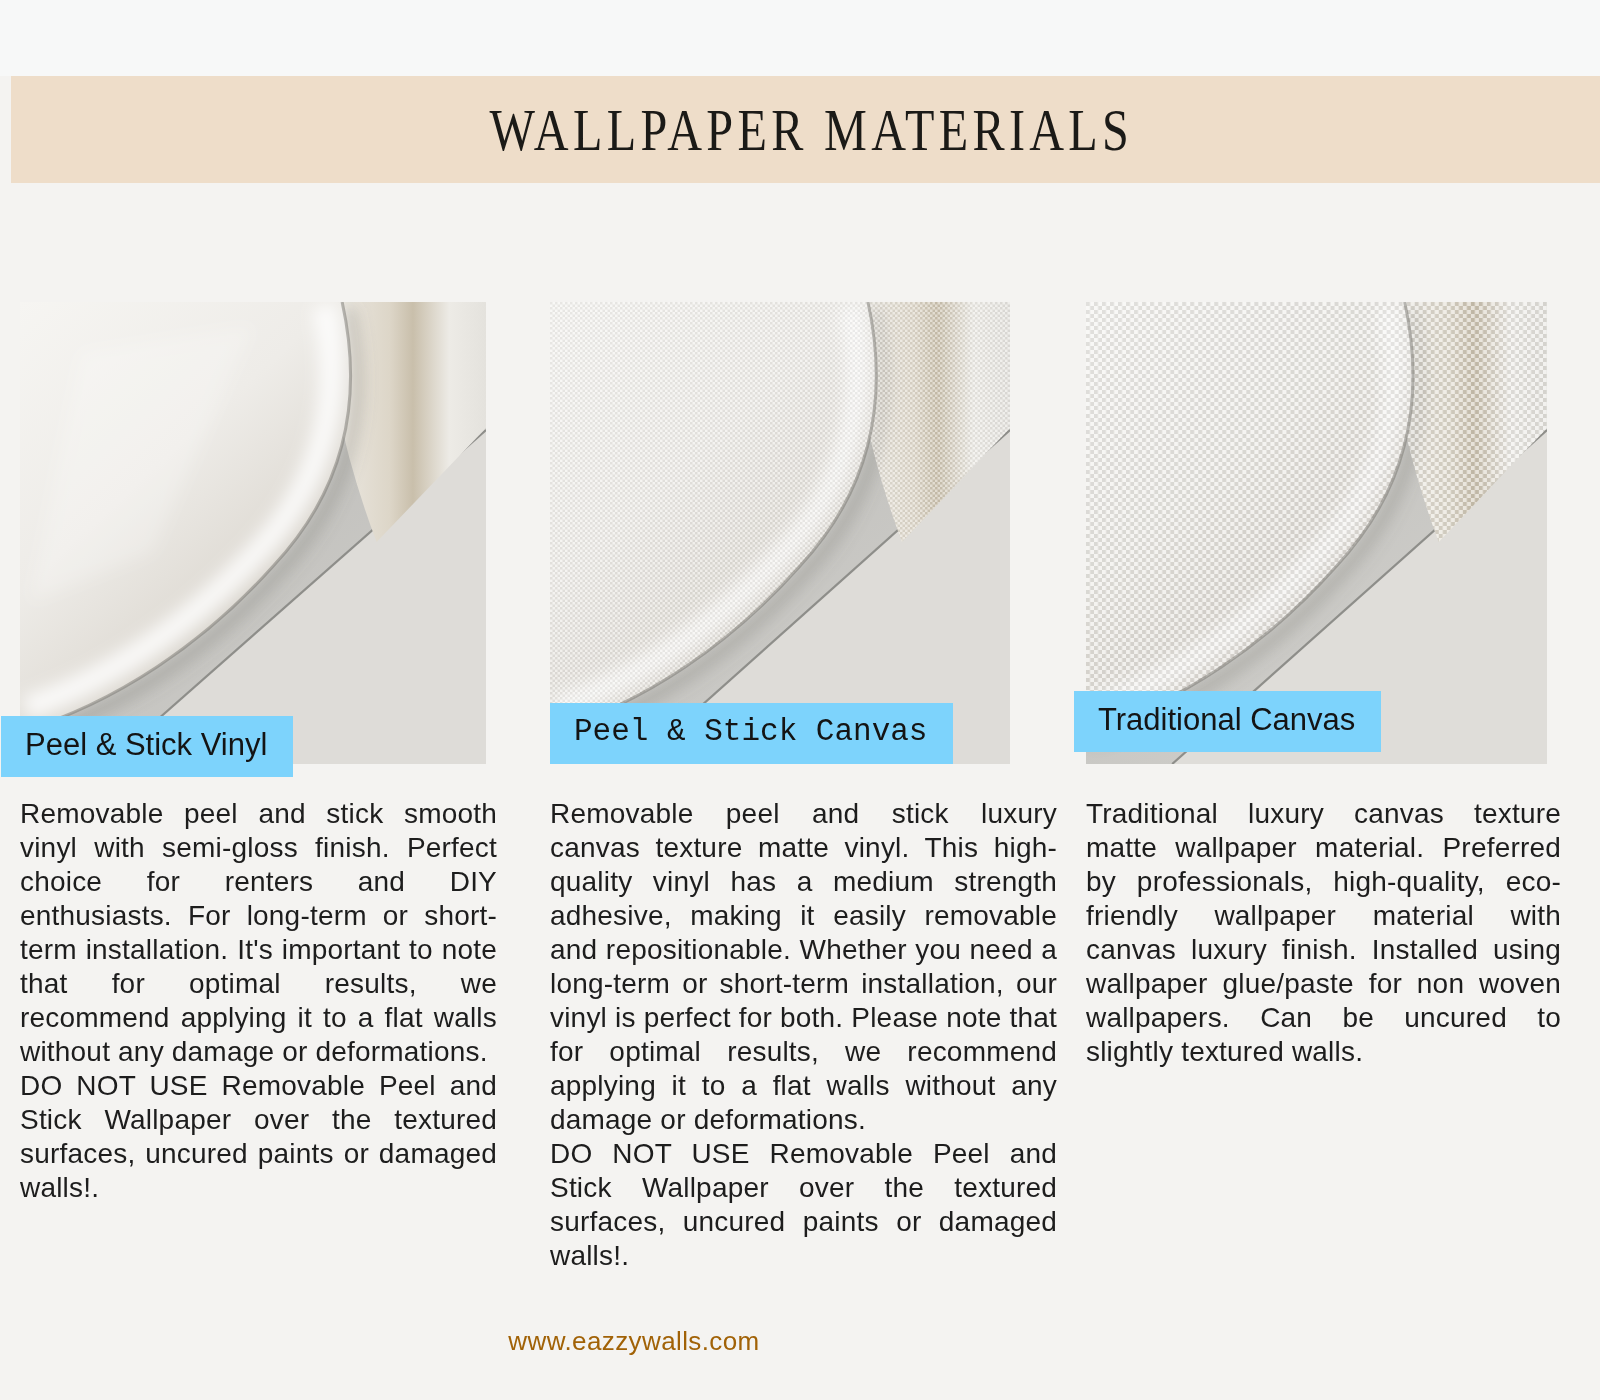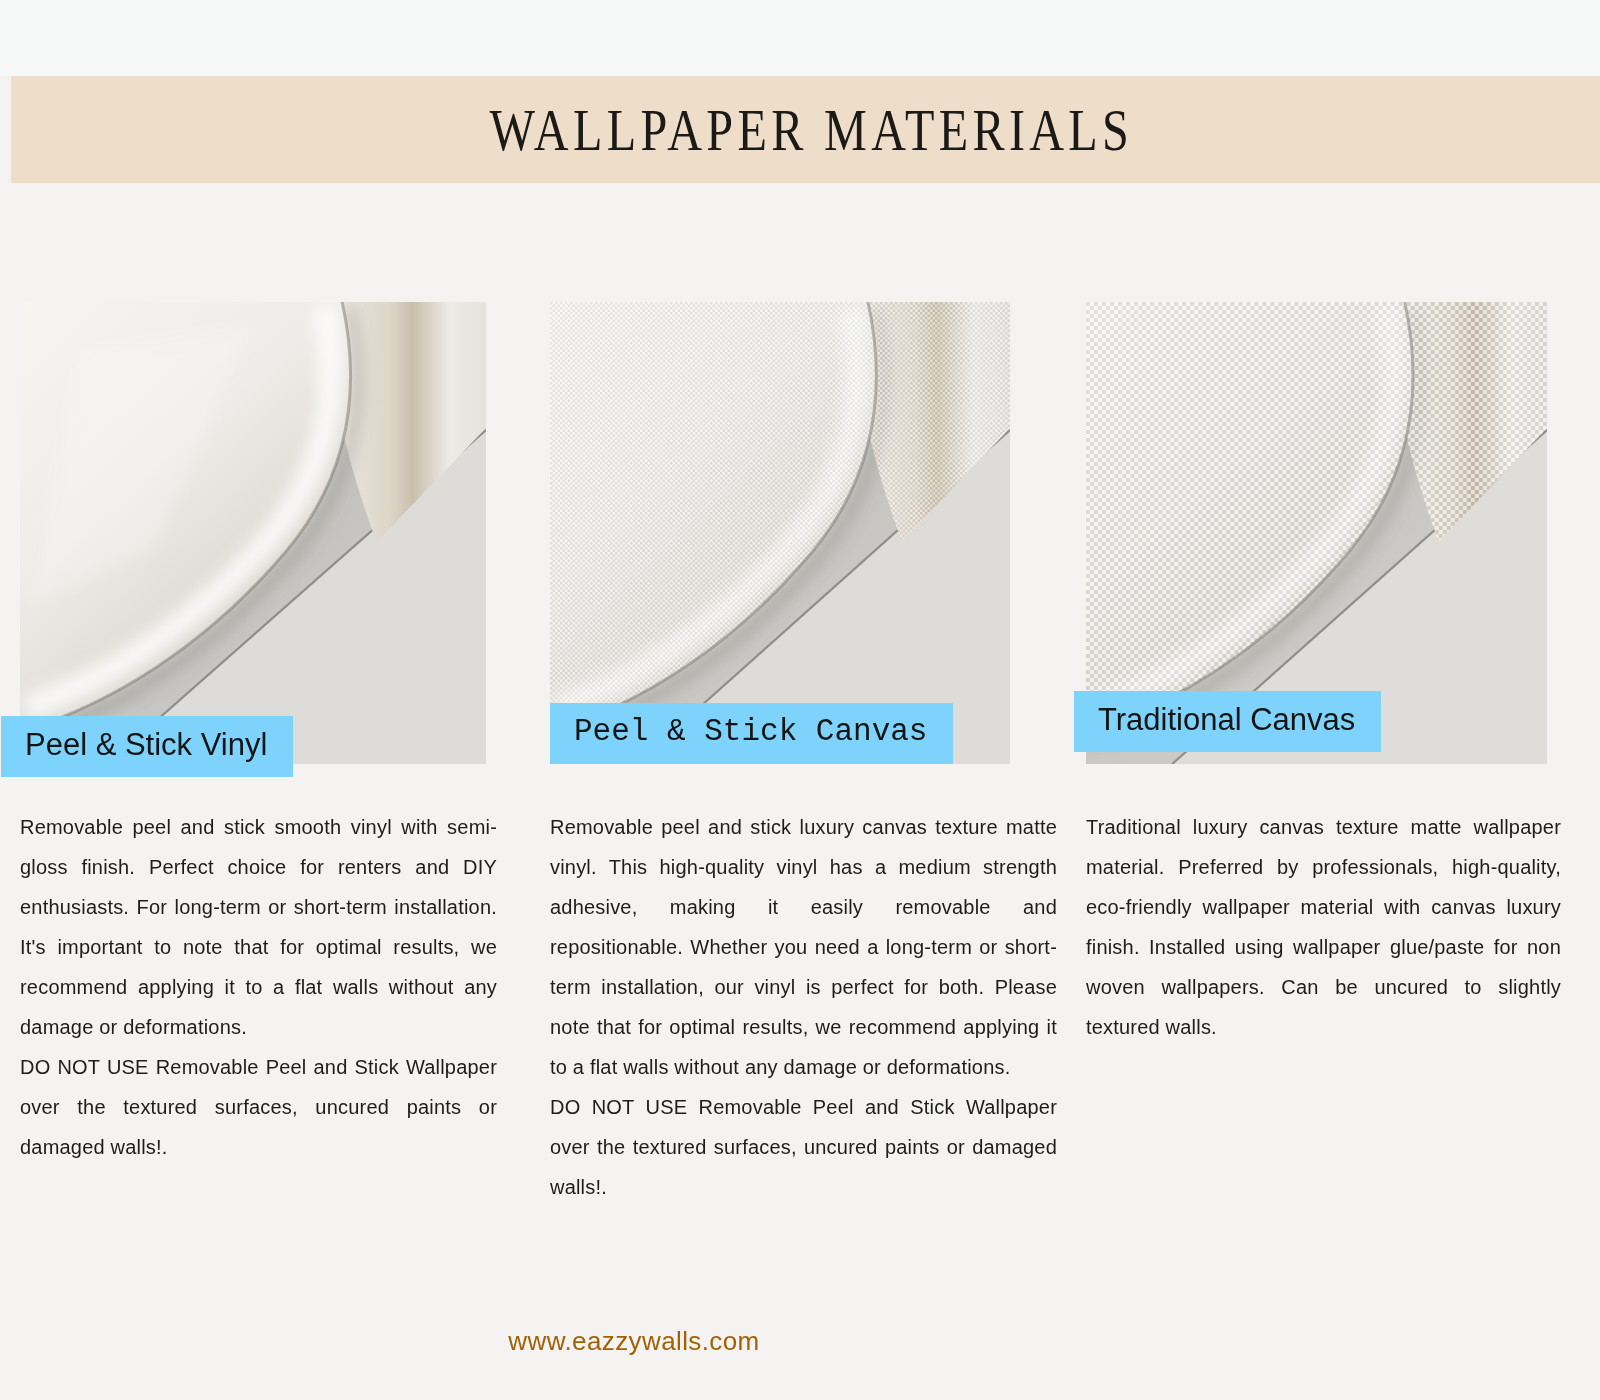--- a/index.html
+++ b/index.html
@@ -46,23 +46,23 @@
     color:#141414;
     padding:13px 26px 15px 24px;
     white-space:nowrap;
     line-height:1.05;
   }
   .col-1 .label { left:-19px; bottom:-13px; }
   .col-2 .label { left:0;     bottom:0;font-family:Liberation Mono, monospace; }
   .col-3 .label { left:-12px; bottom:12px; }
 
   .body {
-    margin:43px 0 0 0;
-    font-size:20px;
-    line-height:40px;
+    margin:33px 0 0 0;
+    font-size:28px;
+    line-height:34px;
     letter-spacing:0.2px;
     text-align:justify;
     color:#1d1d1d;
   }
   .warn {
     display:block;
     text-decoration-thickness:2.5px;
     text-underline-offset:7px;
   }
   .footer {

